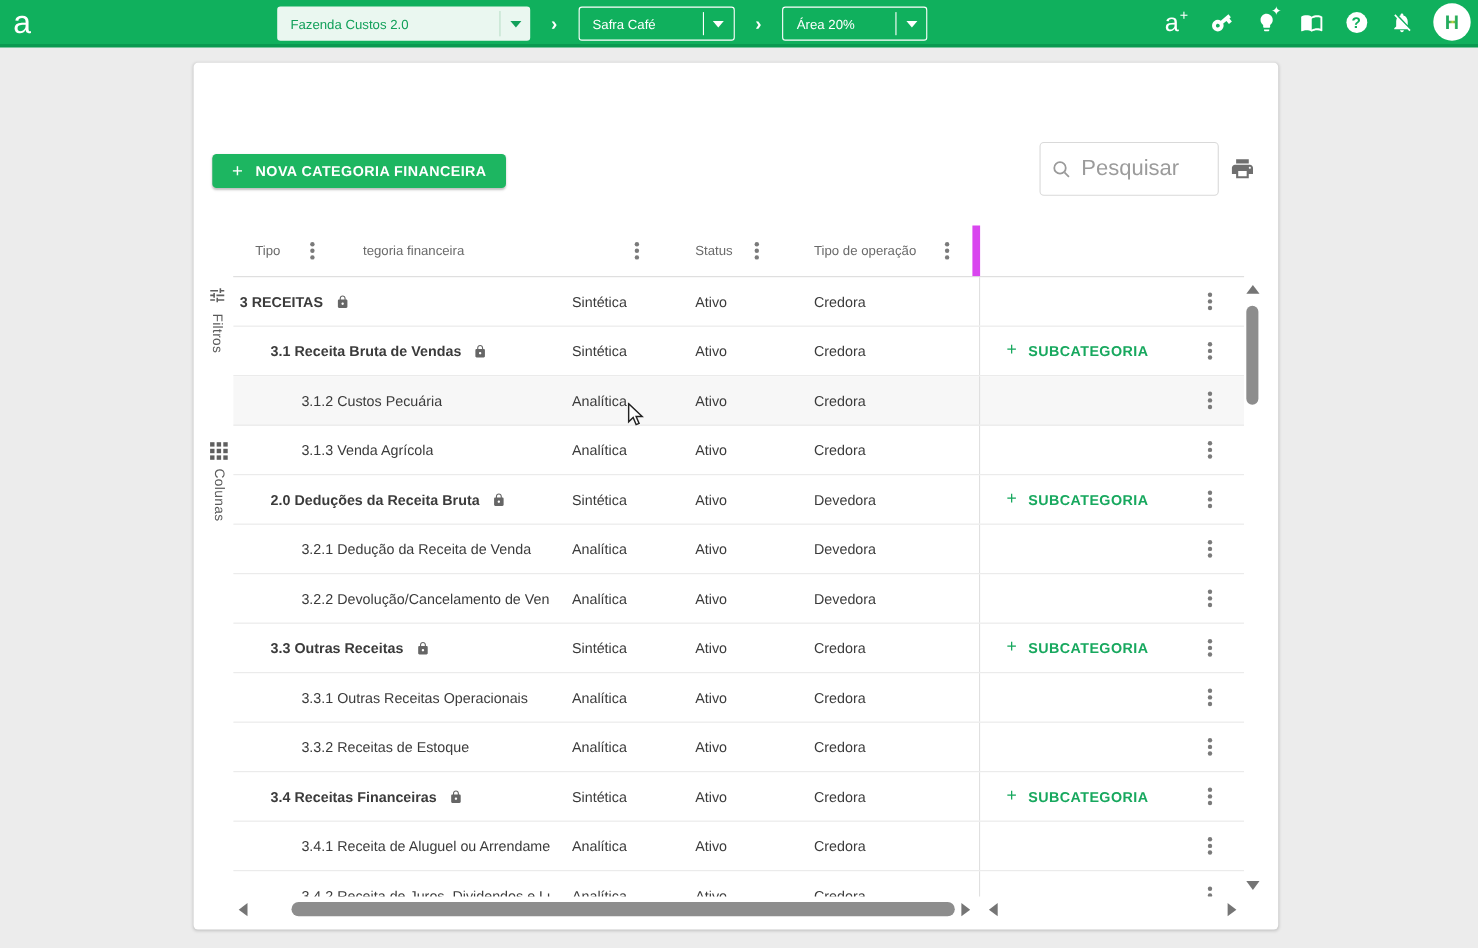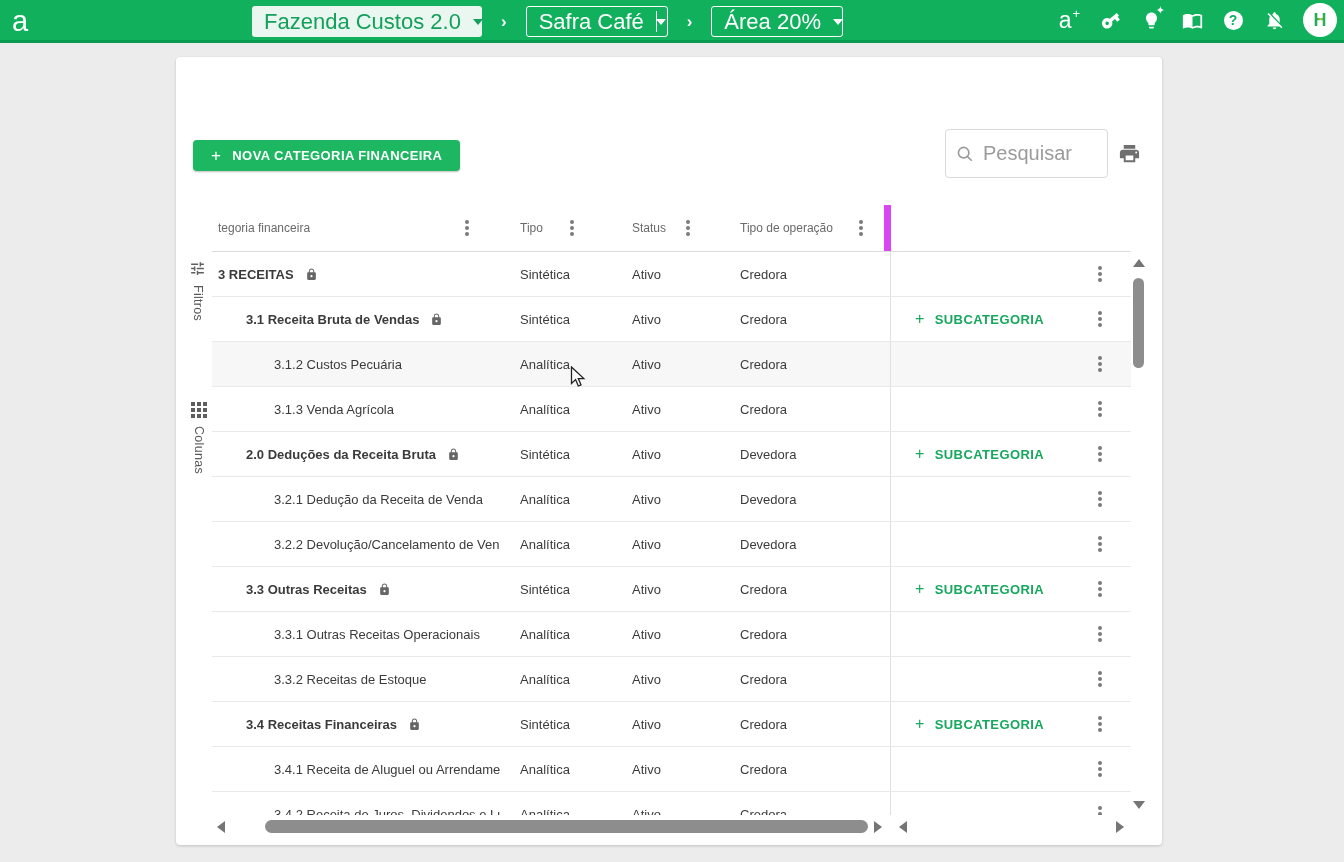--- a/index.html
+++ b/index.html
@@ -4,21 +4,21 @@
 <style>
   html,body{margin:0;padding:0;width:1344px;height:862px;overflow:hidden;}
   body{background:#ececec;font-family:"Liberation Sans",sans-serif;}
   .page{position:relative;width:1344px;height:862px;overflow:hidden;}
 
   
   .appbar{position:absolute;left:0;top:0;width:100%;height:40px;background:#10b05d;border-bottom:3px solid #0a9950;}
   .logo{position:absolute;left:12px;top:1px;color:#fff;font-size:29px;font-weight:400;line-height:40px;}
   .crumbs{position:absolute;left:252px;top:6px;height:31px;display:flex;align-items:center;}
   .select{height:31px;display:flex;align-items:stretch;border-radius:3px;box-sizing:border-box;cursor:pointer;}
-  .select .lbl{flex:1;display:flex;align-items:center;padding:0 12px;font-size:22px;white-space:nowrap;}
+  .select .lbl{flex:1;display:flex;align-items:center;padding:0 12px;font-size:12px;white-space:nowrap;}
   .select .sep{width:1px;margin:4px 0;}
   .select .arr{width:27px;display:flex;align-items:center;justify-content:center;}
   .select.light{background:#eaf7f0;color:#12a05a;width:230px;}
   .select.light .sep{background:#b9dfc8;}
   .select.outline{border:1px solid #fff;color:#fff;}
   .select.outline .sep{background:#fff;}
   .sel-safra{width:142px;}
   .sel-area{width:132px;}
   .tri-dn{width:0;height:0;border-left:5px solid transparent;border-right:5px solid transparent;border-top:6px solid currentColor;}
   .crumb-sep{color:#fff;font-size:17px;margin:0 19px;font-weight:700;}
@@ -198,26 +198,26 @@
           <i></i>
           <i></i>
           <i></i>
           <i></i>
           <i></i>
         </span>
       <span class="vtext">Colunas</span>
     </div>
 
     <div class="thead">
+      <div class="th th-tipo">
+        <span>Tipo</span>
+        <span class="kebab"></span>
+      </div>
       <div class="th th-cat">
         <span>tegoria financeira</span>
-        <span class="kebab"></span>
-      </div>
-      <div class="th th-tipo">
-        <span>Tipo</span>
         <span class="kebab"></span>
       </div>
       <div class="th th-status">
         <span>Status</span>
         <span class="kebab"></span>
       </div>
       <div class="th th-oper">
         <span>Tipo de operação</span>
         <span class="kebab"></span>
       </div>

